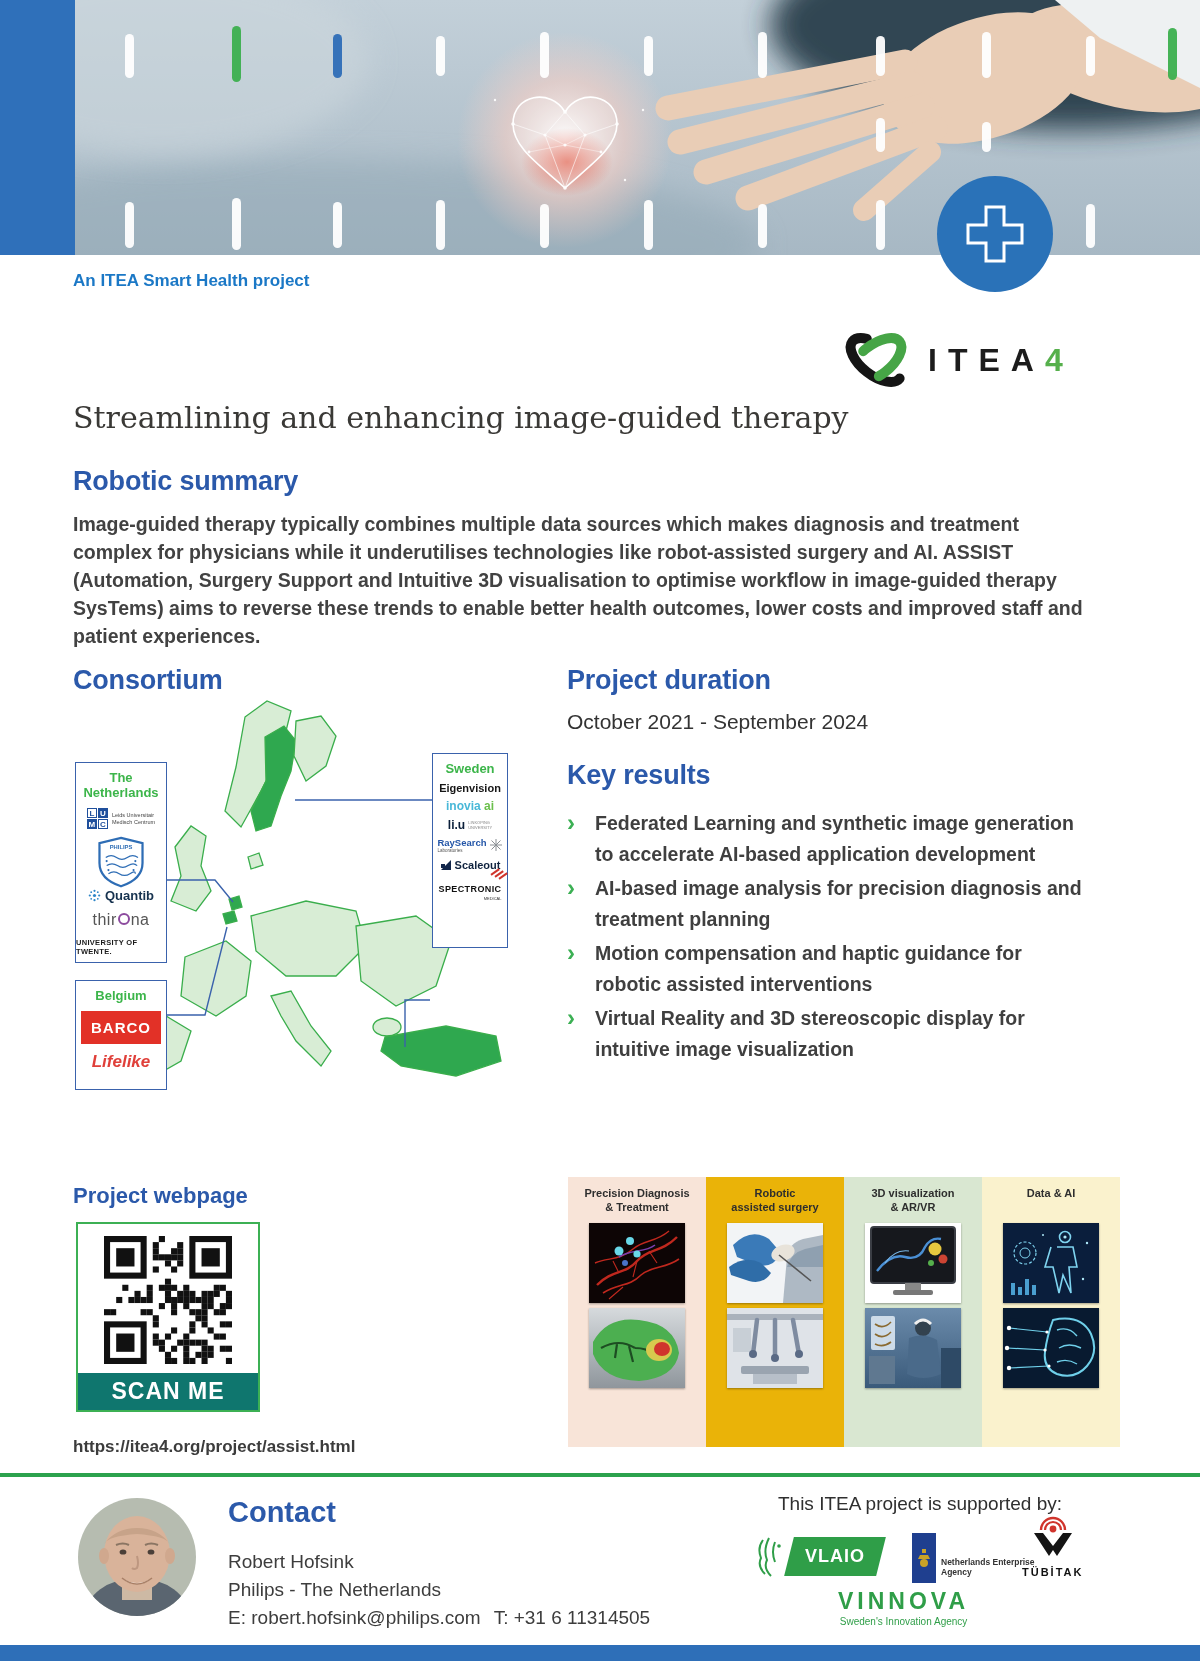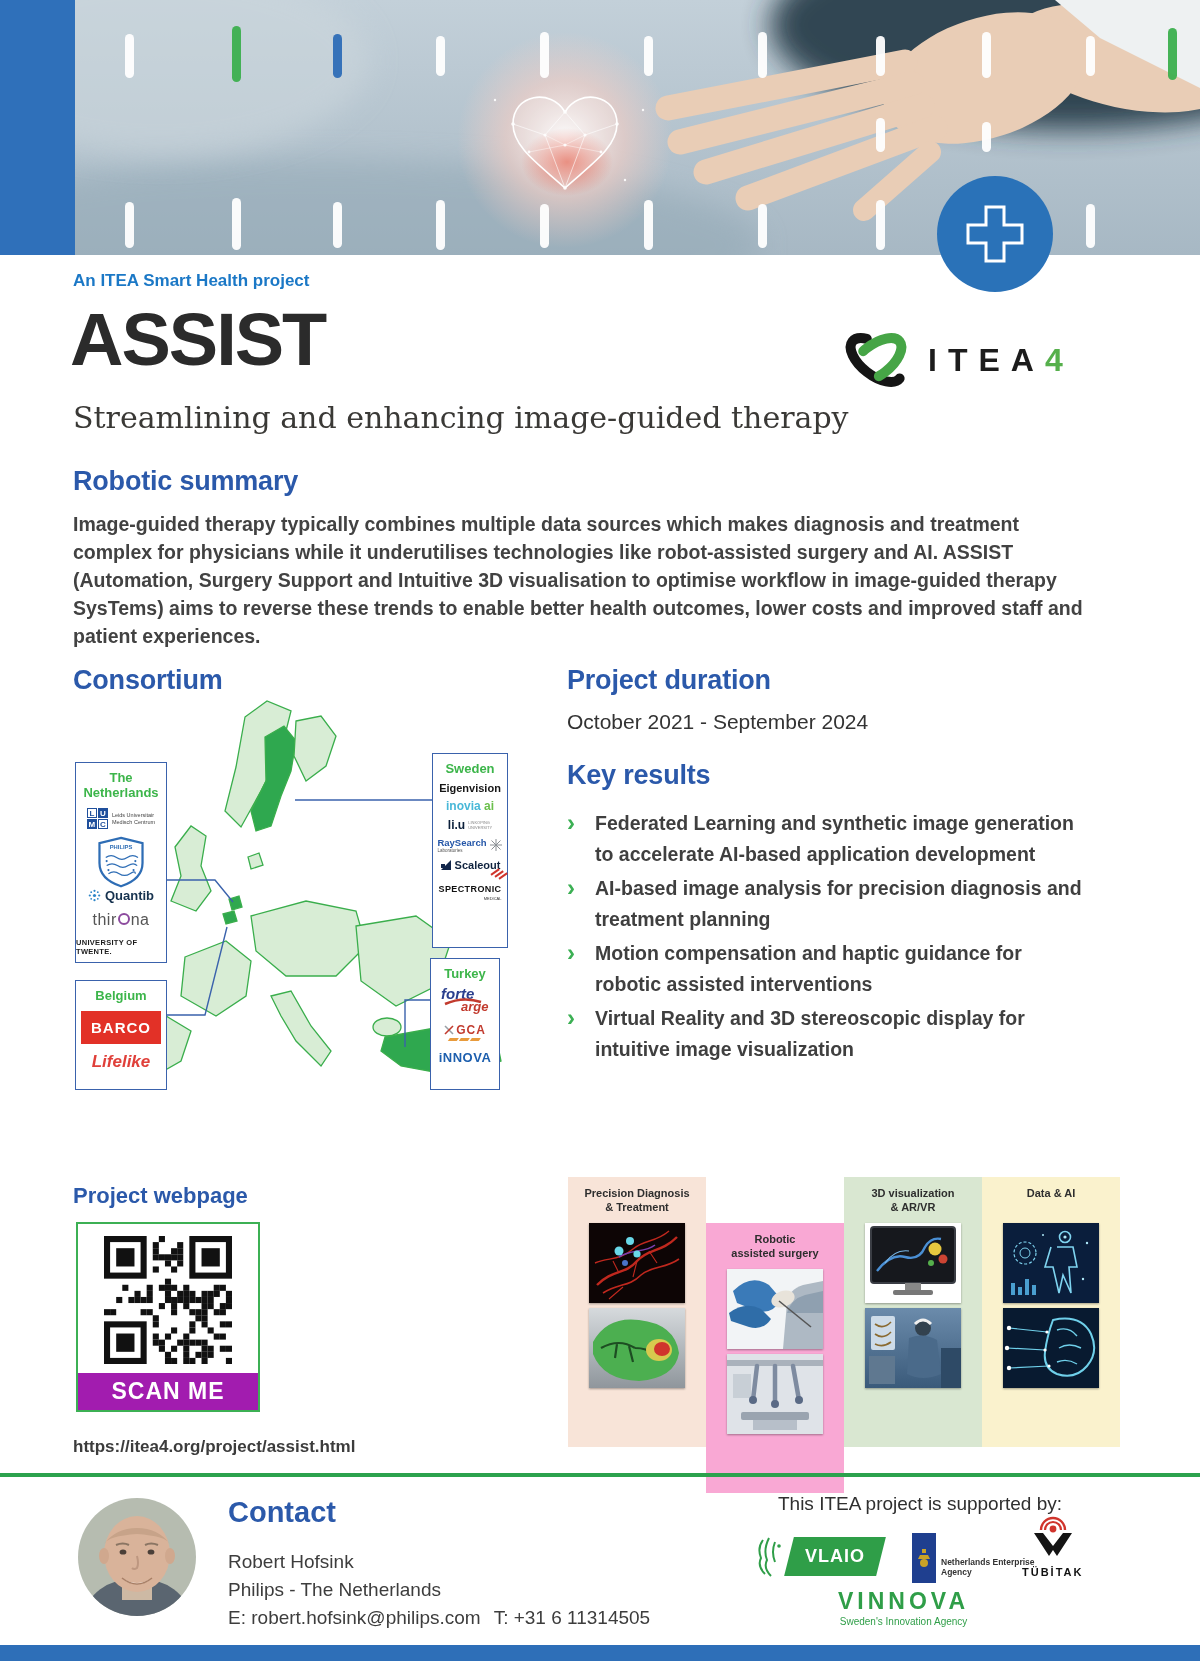--- a/index.html
+++ b/index.html
@@ -56,27 +56,27 @@
   .forte-a{position:absolute;left:6px;top:0;font-size:15px;font-weight:900;font-style:italic;color:#2a3f8e;}
   .forte-b{position:absolute;left:26px;top:14px;font-size:13px;font-weight:900;font-style:italic;color:#c23b2e;}
   .gca{display:flex;flex-direction:column;align-items:center;margin-top:6px;}
   .gca-row{display:flex;align-items:center;gap:2px;}
   .gca-name{font-size:12px;font-weight:900;color:#c23b2e;letter-spacing:1px;}
   .gca-stripes{display:flex;gap:2px;margin-top:1px;}
   .gca-stripes i{width:9px;height:2.5px;background:#e89b3c;transform:skewX(-35deg);display:block;}
   .innova{font-size:13px;font-weight:900;color:#1d5fae;letter-spacing:0.5px;margin-top:9px;}
   
   .pillar{position:absolute;top:0;height:270px;width:138px;display:flex;flex-direction:column;align-items:center;}
-  .p0{background:#f8e4d8;} .p1{background:#f9a8d4;margin-top:46px;} .p2{background:#d9e7d1;} .p3{background:#faf2cd;}
+  .p0{background:#f8e4d8;} .p1{background:#eab308;} .p2{background:#d9e7d1;} .p3{background:#faf2cd;}
   .p-head{font-size:11px;font-weight:700;color:#2e2e2e;text-align:center;line-height:14px;margin-top:9px;height:32px;}
   .p-img{width:96px;height:80px;margin-top:5px;box-shadow:0 1px 2px rgba(0,0,0,0.35);background:#fff;}
   .p-img svg{display:block;}
   
   .qrbox{border:2px solid #3cb054;background:#fff;display:flex;flex-direction:column;align-items:center;box-sizing:border-box;}
-  .scanme{background:#a21caf;color:#fff;font-weight:700;font-size:23px;letter-spacing:1px;
+  .scanme{background:#0f766e;color:#fff;font-weight:700;font-size:23px;letter-spacing:1px;
           width:100%;text-align:center;padding:5px 0;margin-top:auto;}
   .url{font-size:17px;color:#3c3c3c;font-weight:600;}
   
   .divider{position:absolute;left:0;top:1473px;width:1200px;height:4px;background:#2ca24d;}
   .contact-h{color:#2b59aa;font-weight:700;font-size:29px;}
   .contact-line{font-size:19px;color:#3d3d3d;line-height:28px;}
   .support-h{font-size:19px;color:#2f2f2f;text-align:center;}
   .vlaio{display:flex;align-items:center;}
   .vlaio-banner{background:#2f9e48;color:#fff;font-weight:800;font-size:18px;letter-spacing:1px;
                 padding:9px 16px;transform:skewX(-14deg);}
@@ -187,21 +187,20 @@
       <rect x="0" y="0" width="75" height="255" fill="#2f70ba"></rect>
     </svg>
   </div>
   <div class="cross-circle">
     <svg width="62" height="62" viewBox="0 0 62 62">
       <path d="M22,4 H40 V22 H58 V40 H40 V58 H22 V40 H4 V22 H22 Z" fill="none" stroke="#ffffff" stroke-width="3"></path>
     </svg>
   </div>
 
   <div class="abs tagline" style="left:73px;top:271px;">An ITEA Smart Health project</div>
-  <div class="abs big-title" style="left:70px;top:303px;">ASSIST</div>
 
   <div class="abs" style="left:838px;top:327px;display:flex;align-items:center;gap:14px;">
     <svg width="76" height="66" viewBox="0 0 76 66">
       <g fill="none" stroke-linecap="round">
         <ellipse cx="38" cy="33" rx="30" ry="15" stroke="#151515" stroke-width="10" transform="rotate(38 38 33)" stroke-dasharray="88 60"></ellipse>
         <ellipse cx="38" cy="33" rx="30" ry="15" stroke="#46a546" stroke-width="10" transform="rotate(-38 38 33)" stroke-dasharray="88 60" stroke-dashoffset="44"></ellipse>
       </g>
     </svg>
     <div style="font-size:32px;font-weight:600;letter-spacing:11px;color:#1c1c1c;"><span>ITEA</span><span style="color:#56b04c;letter-spacing:0;">4</span></div>
   </div>
@@ -332,45 +331,20 @@
       <span class="stripes" style="right:-4px;top:-7px;">
           <i style="left:0;top:0;"></i>
           <i style="left:4px;top:2px;"></i>
           <i style="left:8px;top:4px;"></i>
         </span>
       <span class="sp-name">SPECTRONIC</span>
       <span class="sp-sub">MEDICAL</span>
     </div>
   </div>
 
-  <div class="cbox abs" style="left:430px;top:958px;width:70px;height:132px;">
-    <div class="cname"><span>Turkey</span></div>
-    <div class="forte">
-      <span class="forte-a">forte</span>
-      <svg class="abs" style="left:8px;top:13px;" width="40" height="8" viewBox="0 0 40 8">
-        <path d="M2,6 Q20,-2 38,4" stroke="#c23b2e" stroke-width="2.5" fill="none"></path>
-      </svg>
-      <span class="forte-b">arge</span>
-    </div>
-    <div class="gca">
-      <div class="gca-row">
-        <svg width="10" height="10" viewBox="0 0 10 10">
-          <line x1="1" y1="1" x2="9" y2="9" stroke="#9aa0a6" stroke-width="1.6"></line>
-          <line x1="9" y1="1" x2="1" y2="9" stroke="#c23b2e" stroke-width="1.6"></line>
-        </svg>
-        <span class="gca-name">GCA</span>
-      </div>
-      <div class="gca-stripes">
-          <i></i>
-          <i></i>
-          <i></i>
-        </div>
-    </div>
-    <div class="innova">iNNOVA</div>
-  </div>
 
   <div class="abs h-blue" style="left:567px;top:665px;">Project duration</div>
   <div class="abs" style="left:567px;top:710px;font-size:21px;color:#333;">October 2021 - September 2024</div>
 
   <div class="abs h-blue" style="left:567px;top:760px;">Key results</div>
   <div class="abs" style="left:567px;top:808px;width:520px;">
     <div class="kr-item">
       <span class="kr-chev">›</span>
       <span class="kr-text">Federated Learning and synthetic image generation to accelerate AI-based application development</span>
     </div>

